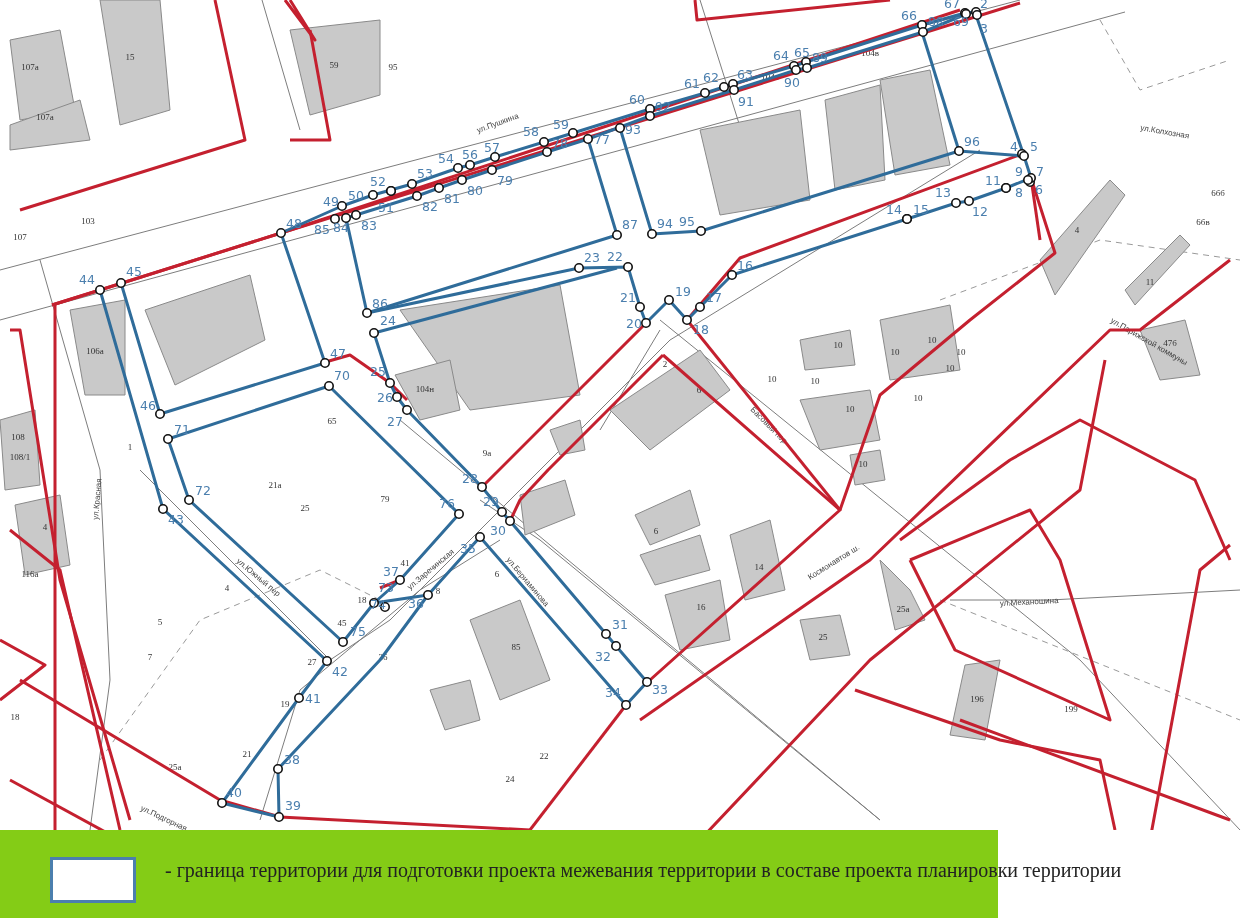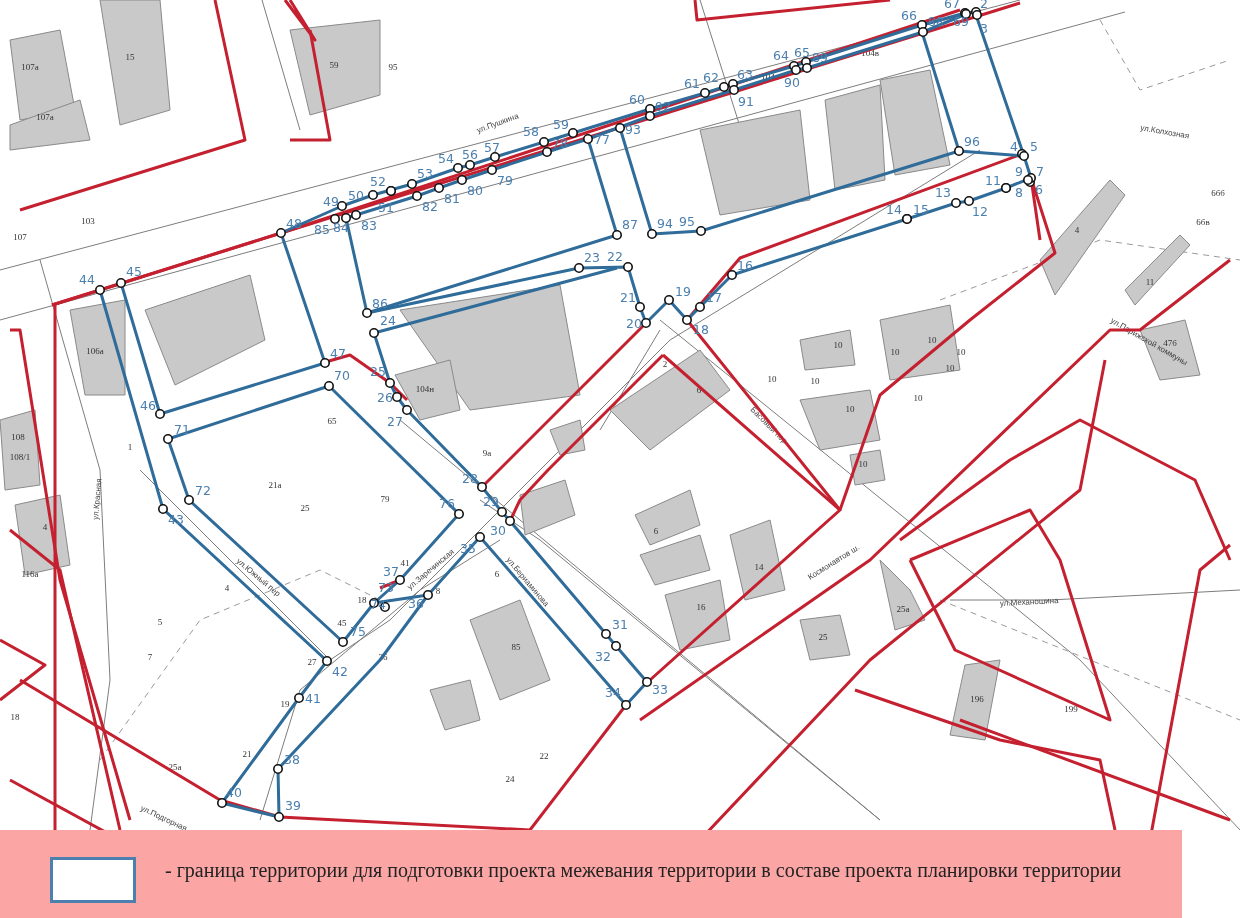--- a/index.html
+++ b/index.html
@@ -7,21 +7,21 @@
   #map { position: absolute; left: 0; top: 0; width: 1242px; height: 830px; }
   .bldg { fill: #c9c9c9; stroke: #8a8a8a; stroke-width: 1; }
   .bldg-label { font-family: "Liberation Serif", serif; font-size: 9px; fill: #333; text-anchor: middle; }
   .street-line { fill: none; stroke: #7d7d7d; stroke-width: 1; }
   .street-dash { fill: none; stroke: #9a9a9a; stroke-width: 1; stroke-dasharray: 6 5; }
   .street-name { font-family: "Liberation Sans", sans-serif; font-size: 8px; fill: #444; }
   .red { fill: none; stroke: #c4202f; stroke-width: 3; stroke-linejoin: round; }
   .blue { fill: none; stroke: #2f6c9a; stroke-width: 3; stroke-linejoin: round; }
   .pt { fill: #ffffff; stroke: #111; stroke-width: 1.6; }
   .pt-label { font-family: "DejaVu Sans", sans-serif; font-size: 12.5px; fill: #4b7fae; }
-  .legend { position: absolute; left: 0; top: 830px; width: 1182px; height: 88px; background: #fca5a5; }
+  .legend { position: absolute; left: 0; top: 830px; width: 998px; height: 88px; background: #84cc16; }
   .legend-swatch { position: absolute; left: 50px; top: 27px; width: 86px; height: 46px; border: 3px solid #4b7fae; box-sizing: border-box; background: #fff; }
   .legend-text { position: absolute; left: 165px; top: 26px; width: 960px; font-family: "Liberation Serif", serif; font-size: 20px; line-height: 28px; color: #222; }
 </style>
 </head>
 <body>
 
 <svg id="map" viewBox="0 0 1242 830" xmlns="http://www.w3.org/2000/svg">
   <g id="layer-streets">
       <polyline points="0,270 1020,0" class="street-line"></polyline>
       <polyline points="0,320 1125,12" class="street-line"></polyline>

